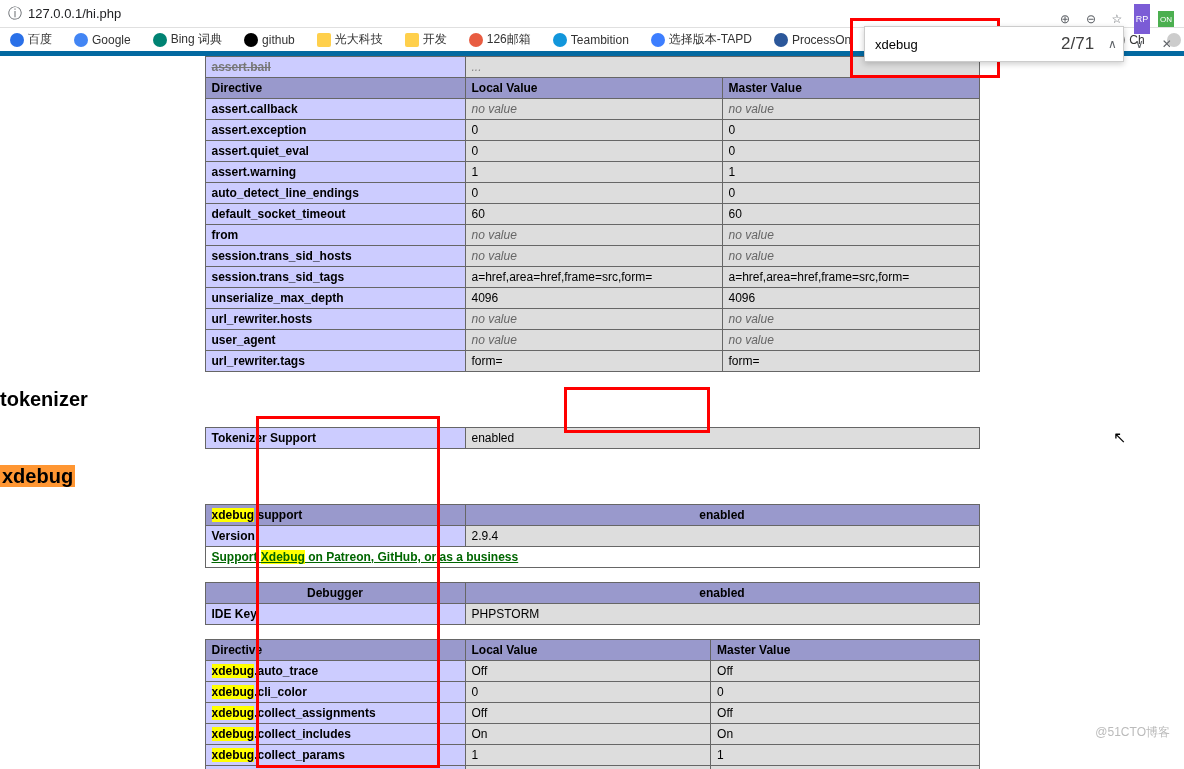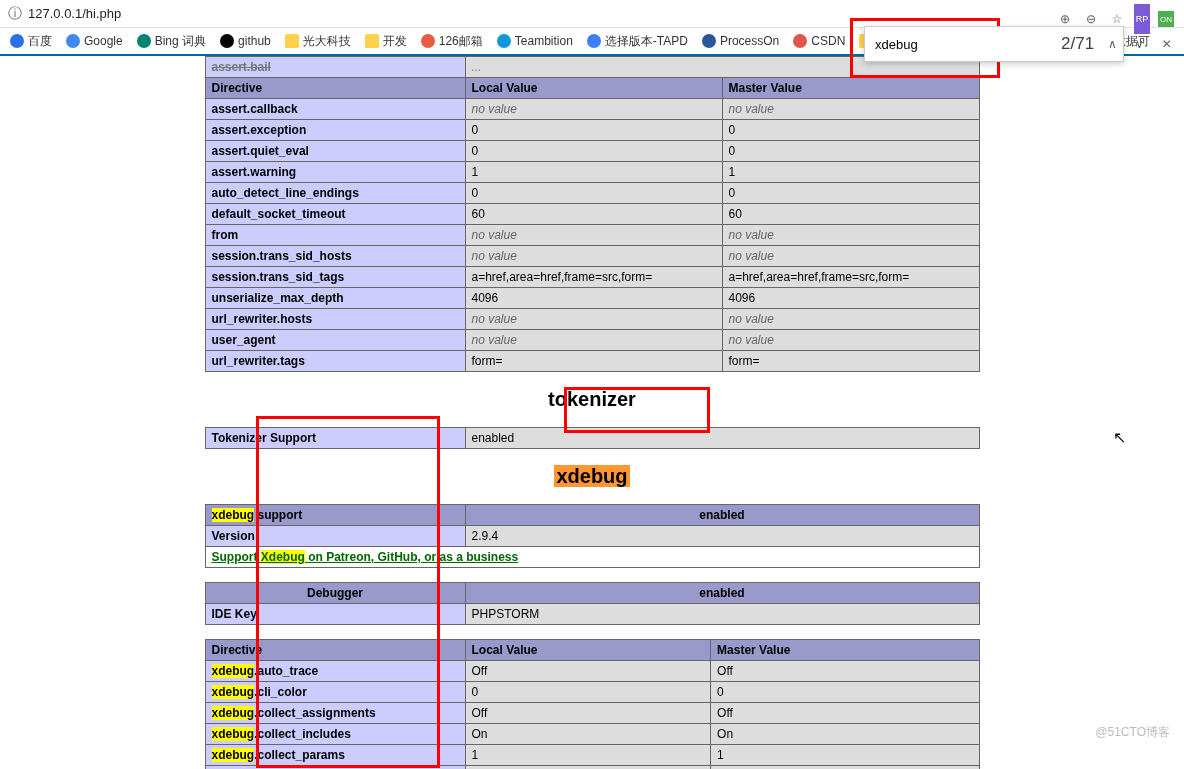--- a/index.html
+++ b/index.html
@@ -4,32 +4,32 @@
 <style>
 *{box-sizing:border-box;margin:0;padding:0}
 body{font-family:Arial,sans-serif;font-size:12px;background:#fff;width:1184px;height:769px;overflow:hidden;position:relative}
 .browser-bar{height:28px;background:#fff;border-bottom:1px solid #e0e0e0;display:flex;align-items:center;padding:0 8px}
 .url-icon{margin-right:6px;color:#5f6368;font-size:14px}
 .url{color:#202124;font-size:13px}
 .browser-icons{position:absolute;right:10px;top:4px;display:flex;gap:8px;align-items:center}
 .bicon{width:18px;height:18px;display:flex;align-items:center;justify-content:center;color:#5f6368}
 .purple-sq{background:#7b5cd6;width:16px;height:30px;color:#fff;font-size:9px;display:flex;align-items:center;justify-content:center}
 .green-sq{background:#4caf50;width:16px;height:16px;color:#fff;font-size:8px;display:flex;align-items:center;justify-content:center}
-.bookmark-bar{height:28px;background:#fff;border-bottom:2px solid #0369a1;display:flex;align-items:center;padding:0 4px;gap:2px}
+.bookmark-bar{height:28px;background:#fff;border-bottom:5px solid #0369a1;display:flex;align-items:center;padding:0 4px;gap:10px}
 .bm{display:flex;align-items:center;gap:4px;padding:2px 6px;font-size:12px;color:#333;cursor:pointer;white-space:nowrap}
 .bm-icon{width:14px;height:14px;display:inline-block}
 .folder{background:#ffd04c;border-radius:2px}
 .content{padding-top:0;overflow:auto;height:715px}
 .phptable{width:775px;margin:0 auto;border-collapse:collapse;border:1px solid #666}
 .phptable th,.phptable td{border:1px solid #666;padding:3px 6px;text-align:left;font-size:12px}
 .phptable th{background:#9999cc;font-weight:bold}
 .phptable .e{background:#ccccff;font-weight:bold;width:260px}
 .phptable .v{background:#ddd}
 .novalue{font-style:italic;color:#666}
-h2.section{text-align:center;font-family:Arial;font-weight:bold;margin:16px 0;font-size:20px}
+h2.section{text-align:left;font-family:Arial;font-weight:bold;margin:16px 0;font-size:20px}
 .highlight{background:#ff9632;padding:0 2px}
 .yellow{background:yellow}
 .redbox1{position:absolute;border:3px solid red;pointer-events:none}
 .find-bar{position:absolute;right:60px;top:26px;width:260px;height:36px;background:#fff;border:1px solid #ccc;box-shadow:0 2px 6px rgba(0,0,0,.2);display:flex;align-items:center;padding:0 10px;gap:10px;z-index:100}
 .find-bar input{border:none;outline:none;flex:1;font-size:13px}
 .find-count{color:#404040;font-size:17px}
 .find-btn{cursor:pointer;color:#5f6368;padding:2px 4px}
 .support-link{text-align:center;padding:4px}
 .support-link a{color:#060;text-decoration:underline;font-weight:bold;font-size:12px}
 .watermark{position:absolute;right:14px;bottom:28px;color:#bbb;font-size:12px}

